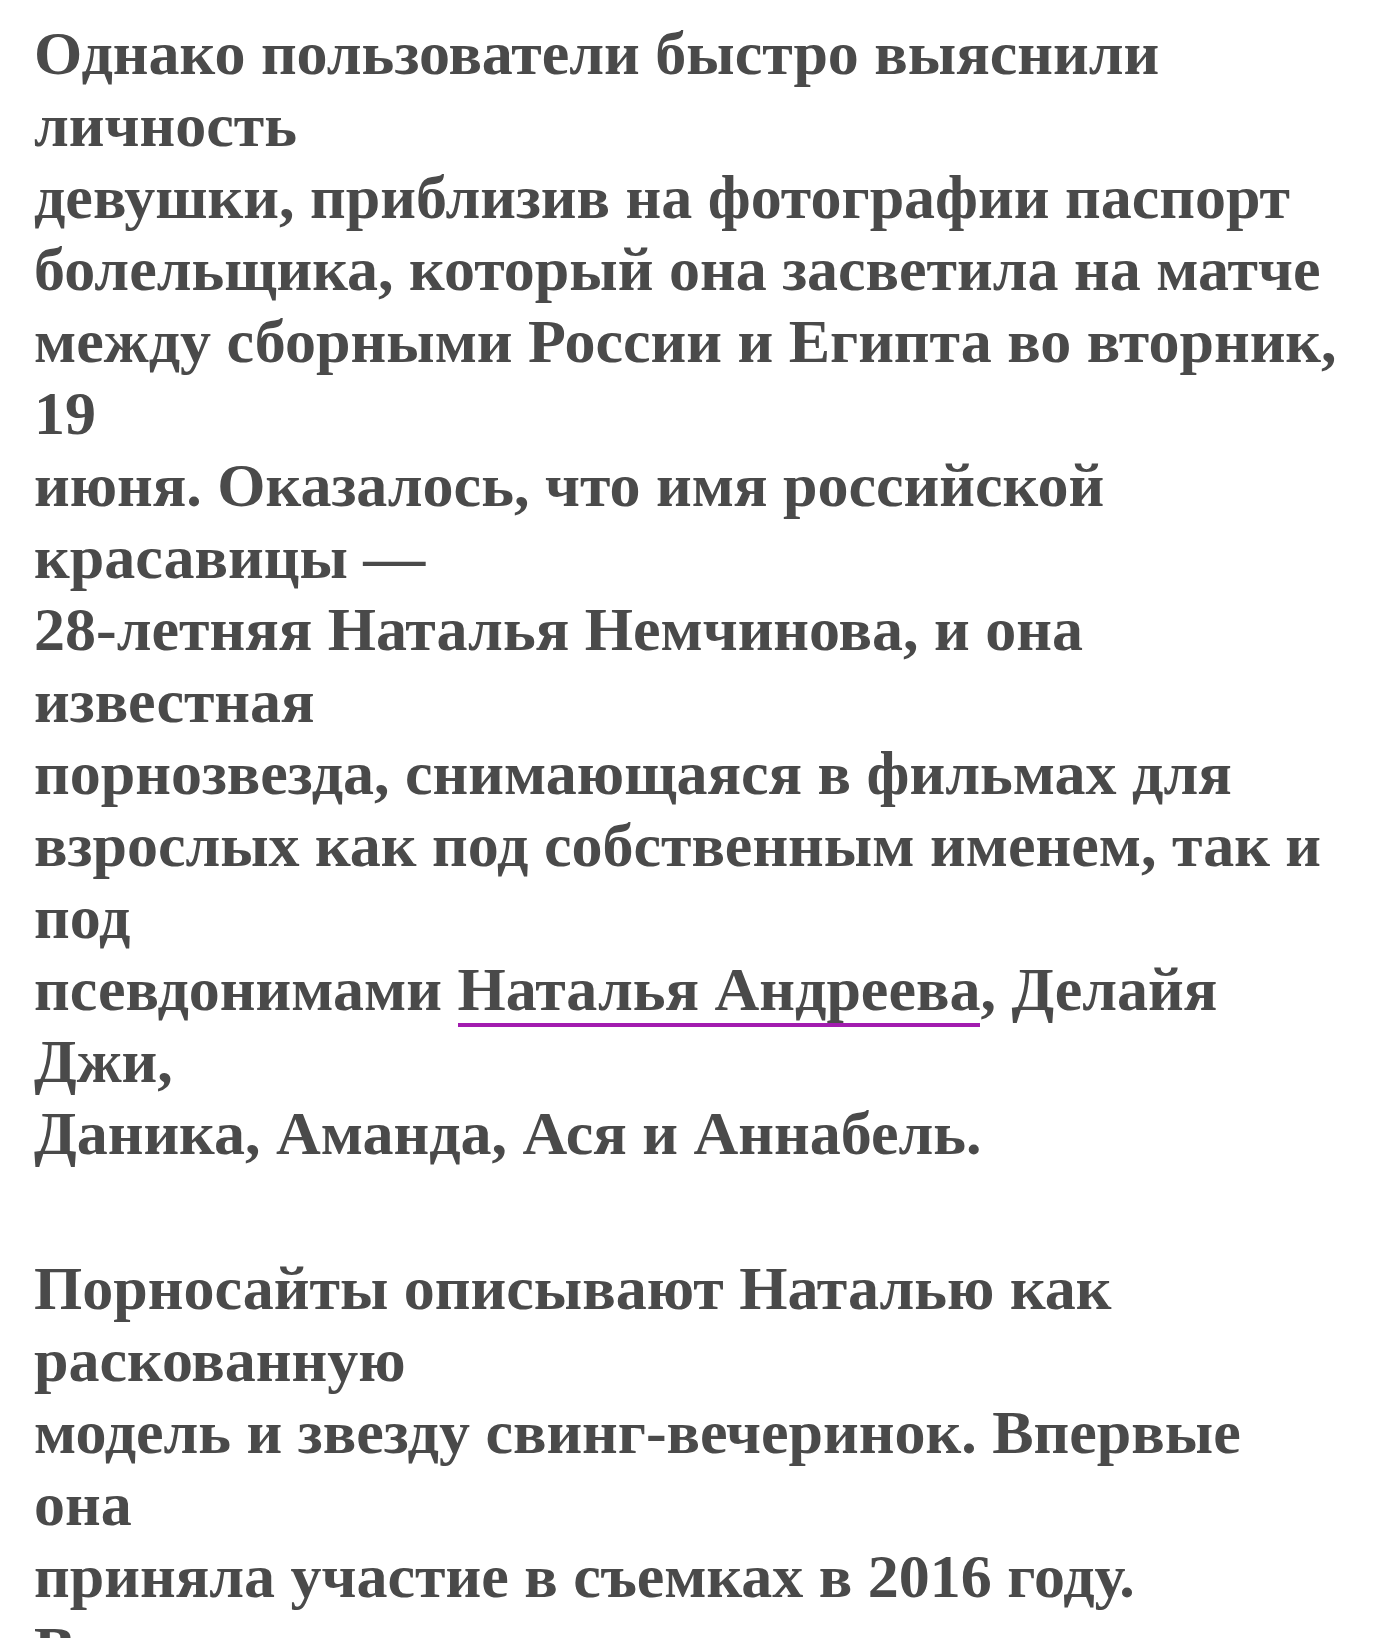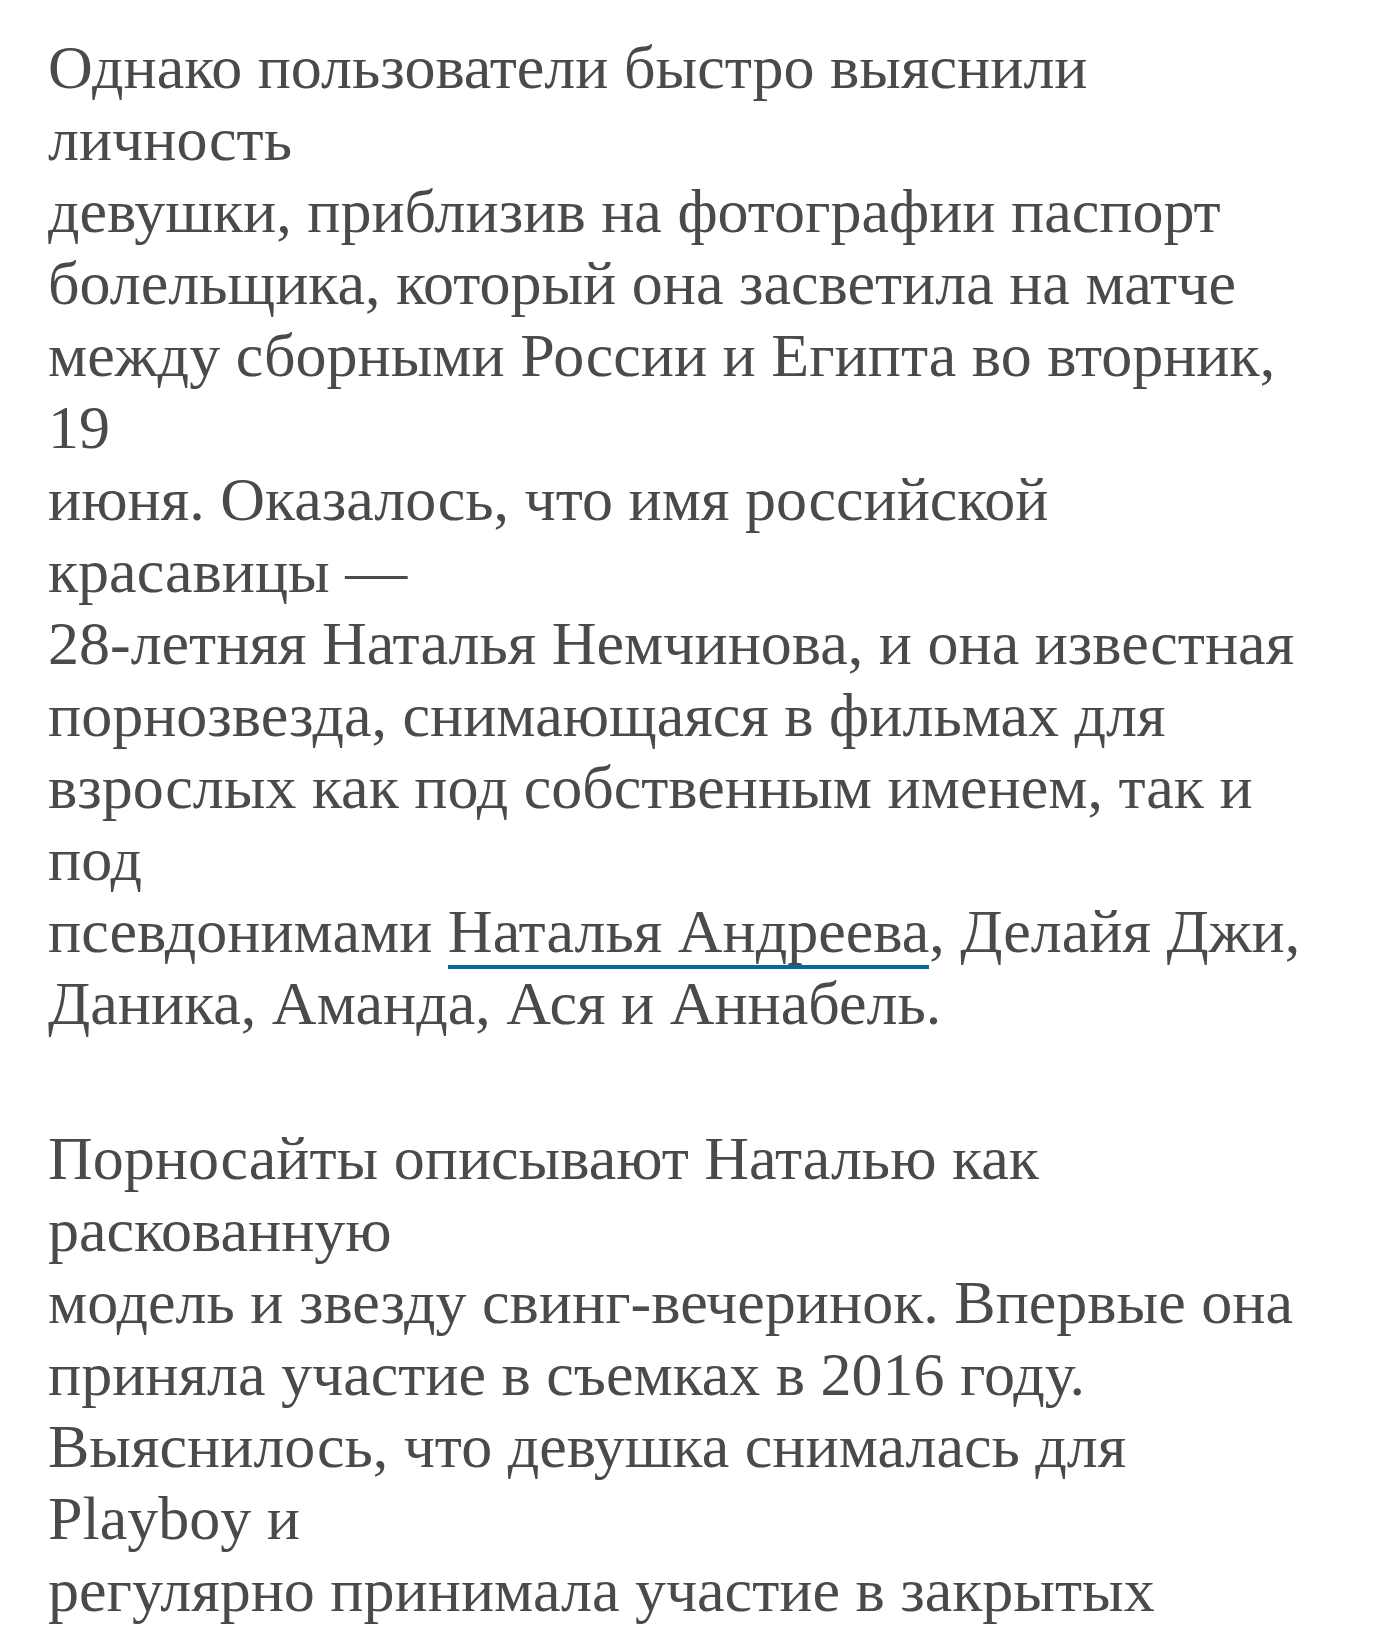--- a/index.html
+++ b/index.html
@@ -16,30 +16,31 @@
     box-sizing: border-box;
     width: 1383px;
     padding: 13px 40px 0 30px;
     font-family: "Liberation Serif", "DejaVu Serif", serif;
     font-size: 62px;
     line-height: 72px;
     color: #4a4a4a;
     letter-spacing: 0;
   }
   p.paragraph {
-    margin: 18px;
+    margin: 4px;
     white-space: pre-line;
+    font-weight: bold;
   }
   p.paragraph + p.paragraph {
     margin-top: 83px;
   }
   a.inline-link {
     color: inherit;
     text-decoration: none;
-    border-bottom: 4px solid #0369a1;
+    border-bottom: 4px solid #a21caf;
     cursor: pointer;
   }
 </style>
 </head>
 <body>
 
 <div class="article-body">
     <p class="paragraph"><span>Однако пользователи быстро выяснили личность
 девушки, приблизив на фотографии паспорт
 болельщика, который она засветила на матче

